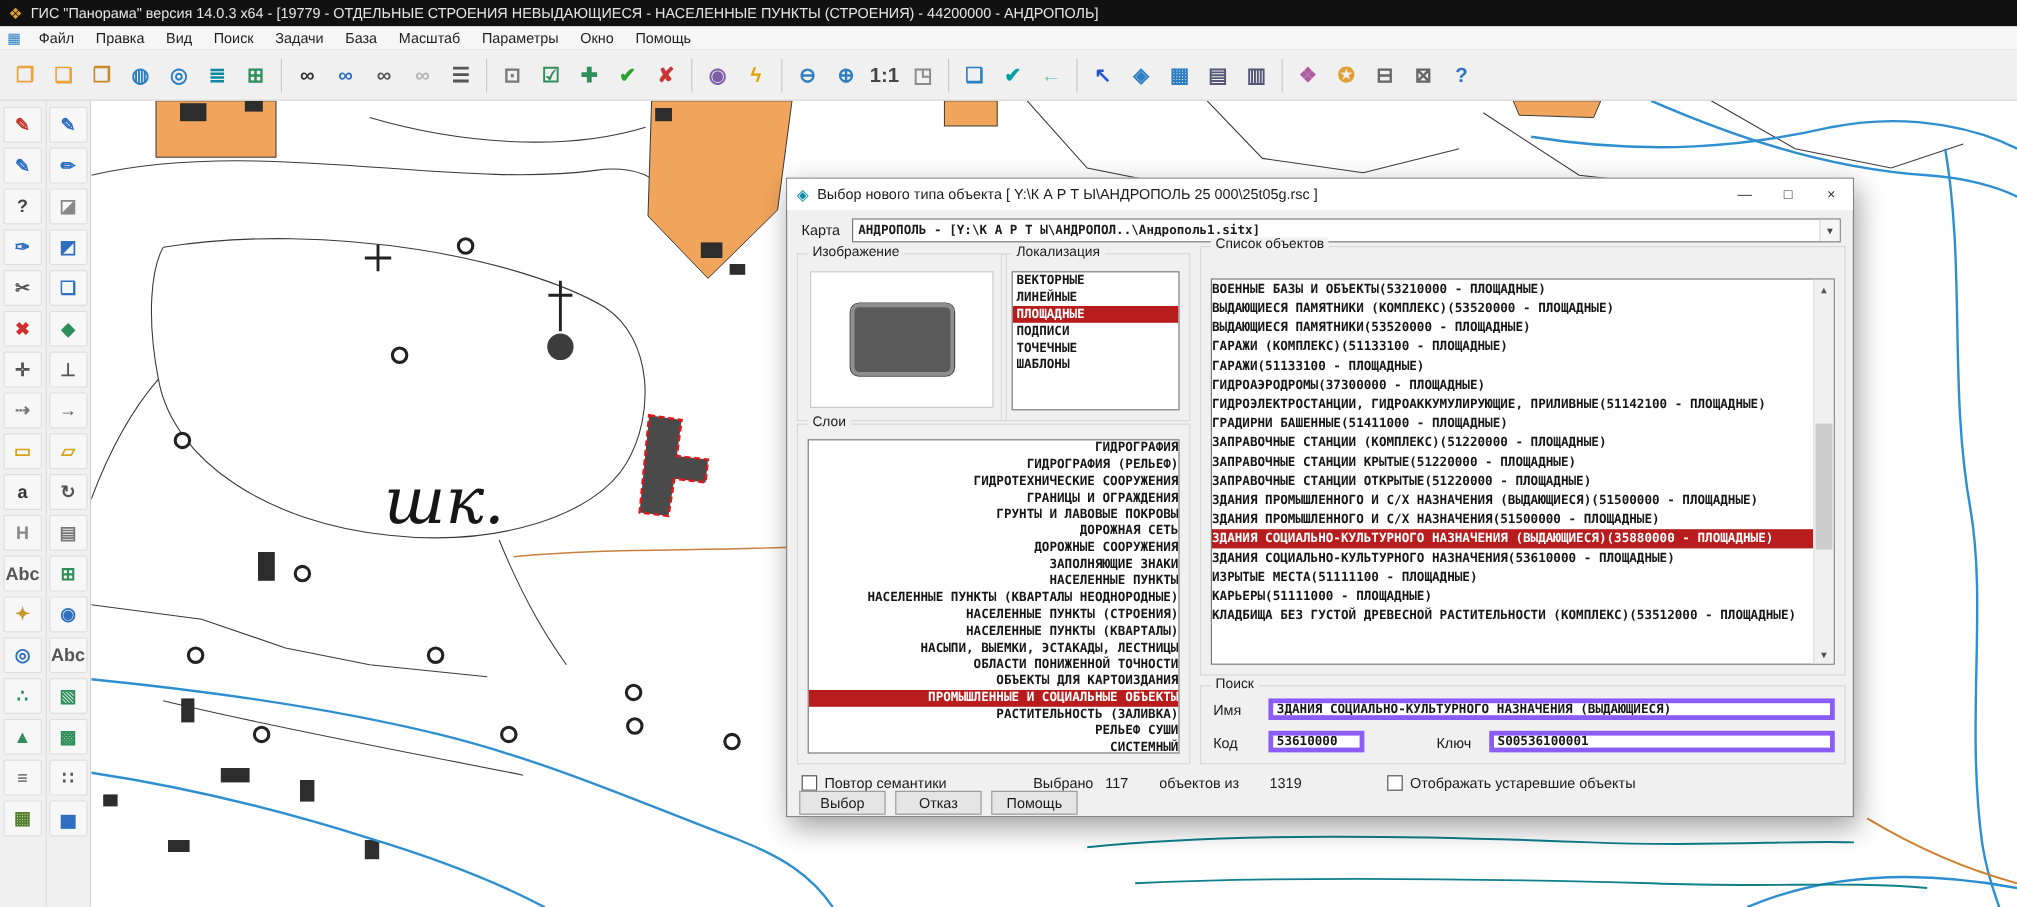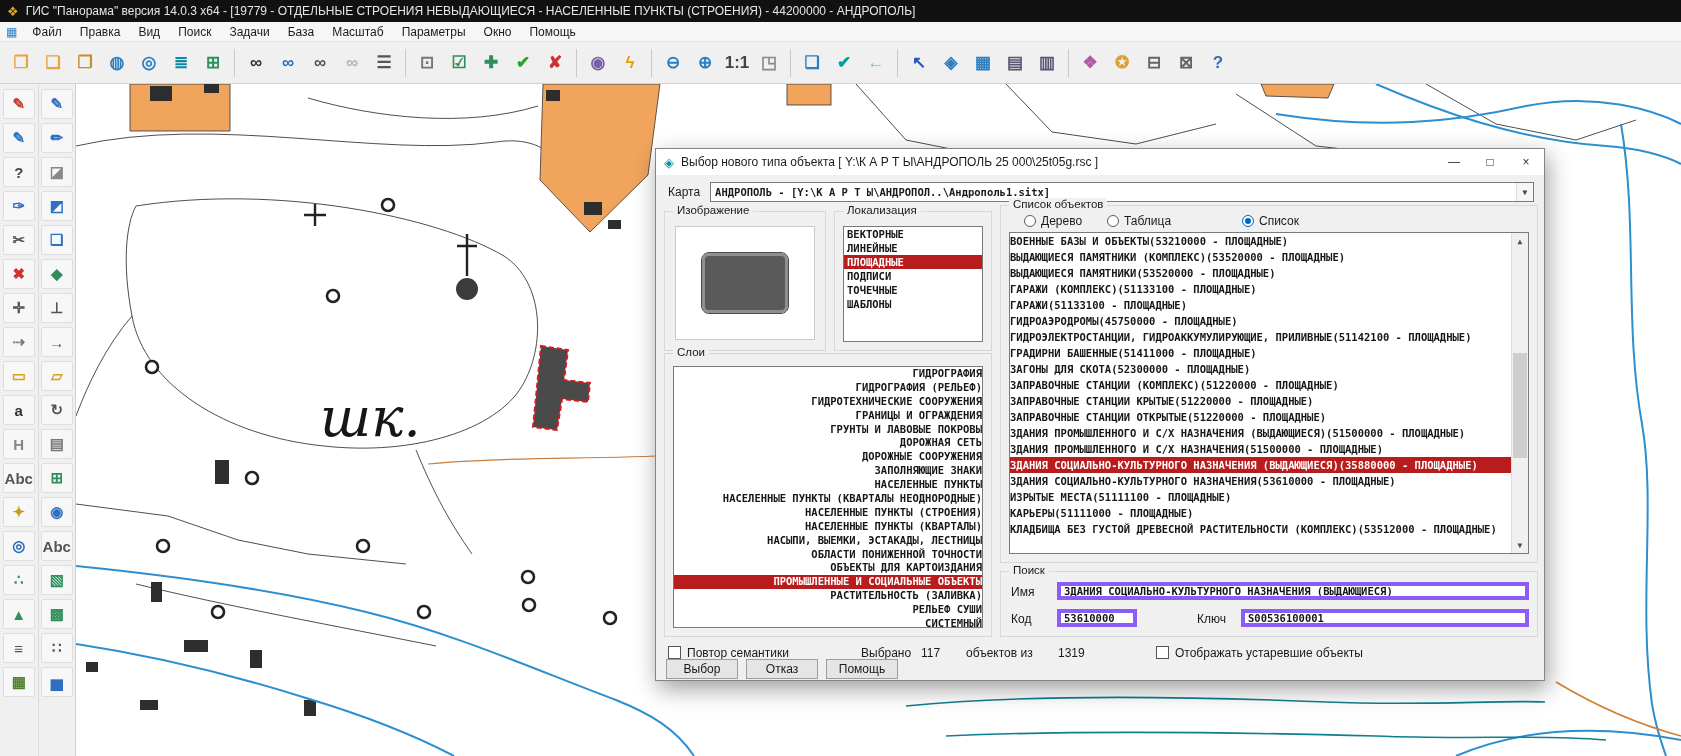--- a/index.html
+++ b/index.html
@@ -70,21 +70,21 @@
     flex:1; height:20px; background:#fff; border:1px solid #7a7a7a; position:relative;
     display:flex; align-items:center; padding-left:4px;
     font-family:"DejaVu Sans Mono", monospace; font-weight:bold; font-size:10.5px; white-space:nowrap; overflow:hidden;
   }
   .combo-arrow { position:absolute; right:0; top:0; bottom:0; width:17px; background:#f6f6f6;
     border-left:1px solid #d9d9d9; display:flex; align-items:center; justify-content:center;
     font-size:8px; color:#444; }
   
   .group { position:absolute; border:1px solid #d8d8d8; }
   .group-label { position:absolute; top:-8px; left:8px; background:#f0f0f0; padding:0 4px; font-size:11.5px; }
-  .g-image { left:8px;  top:62px;  width:162px; height:140px; }
+  .g-image { left:8px;  top:62px;  width:175px; height:140px; }
   .g-loc   { left:178px; top:62px; width:158px; height:140px; }
   .g-obj   { left:344px; top:56px; width:538px; height:358px; }
   .g-layers{ left:8px;  top:204px; width:328px; height:284px; }
   .g-search{ left:344px; top:422px; width:538px; height:66px; }
   .preview-box { position:absolute; left:10px; top:14px; right:10px; bottom:10px; background:#fff;
     border:1px solid #c9c9c9; display:flex; align-items:center; justify-content:center; }
   .preview-shape { width:86px; height:60px; background:#5a5a5a; border:3px solid #8f8f8f;
     outline:1px solid #4a4a4a; border-radius:7px; }
   .listbox {
     position:absolute; background:#fff; border:1px solid #7a7a7a; overflow:hidden;
@@ -341,45 +341,30 @@
           <div class="loc-item">ЛИНЕЙНЫЕ</div>
           <div class="loc-item selected">ПЛОЩАДНЫЕ</div>
           <div class="loc-item">ПОДПИСИ</div>
           <div class="loc-item">ТОЧЕЧНЫЕ</div>
           <div class="loc-item">ШАБЛОНЫ</div>
         </div>
     </div>
 
     <div class="group g-obj">
       <span class="group-label">Список объектов</span>
-      <div class="radio-row">
-        <span class="radio-opt" style="left:13px">
-          <span class="radio"></span>
-          <span>Дерево</span>
-        </span>
-        <span class="radio-opt" style="left:96px">
-          <span class="radio"></span>
-          <span>Таблица</span>
-        </span>
-        <span class="radio-opt" style="left:231px">
-          <span class="radio checked"></span>
-          <span>Список</span>
-        </span>
-      </div>
       <div class="listbox obj-listbox">
         <div>
             <div class="obj-item">ВОЕННЫЕ БАЗЫ И ОБЪЕКТЫ(53210000 - ПЛОЩАДНЫЕ)</div>
             <div class="obj-item">ВЫДАЮЩИЕСЯ ПАМЯТНИКИ (КОМПЛЕКС)(53520000 - ПЛОЩАДНЫЕ)</div>
             <div class="obj-item">ВЫДАЮЩИЕСЯ ПАМЯТНИКИ(53520000 - ПЛОЩАДНЫЕ)</div>
             <div class="obj-item">ГАРАЖИ (КОМПЛЕКС)(51133100 - ПЛОЩАДНЫЕ)</div>
             <div class="obj-item">ГАРАЖИ(51133100 - ПЛОЩАДНЫЕ)</div>
-            <div class="obj-item">ГИДРОАЭРОДРОМЫ(45750000 - ПЛОЩАДНЫЕ)</div>
+            <div class="obj-item">ГИДРОАЭРОДРОМЫ(37300000 - ПЛОЩАДНЫЕ)</div>
             <div class="obj-item">ГИДРОЭЛЕКТРОСТАНЦИИ, ГИДРОАККУМУЛИРУЮЩИЕ, ПРИЛИВНЫЕ(51142100 - ПЛОЩАДНЫЕ)</div>
             <div class="obj-item">ГРАДИРНИ БАШЕННЫЕ(51411000 - ПЛОЩАДНЫЕ)</div>
-            <div class="obj-item">ЗАГОНЫ ДЛЯ СКОТА(52300000 - ПЛОЩАДНЫЕ)</div>
             <div class="obj-item">ЗАПРАВОЧНЫЕ СТАНЦИИ (КОМПЛЕКС)(51220000 - ПЛОЩАДНЫЕ)</div>
             <div class="obj-item">ЗАПРАВОЧНЫЕ СТАНЦИИ КРЫТЫЕ(51220000 - ПЛОЩАДНЫЕ)</div>
             <div class="obj-item">ЗАПРАВОЧНЫЕ СТАНЦИИ ОТКРЫТЫЕ(51220000 - ПЛОЩАДНЫЕ)</div>
             <div class="obj-item">ЗДАНИЯ ПРОМЫШЛЕННОГО И С/Х НАЗНАЧЕНИЯ (ВЫДАЮЩИЕСЯ)(51500000 - ПЛОЩАДНЫЕ)</div>
             <div class="obj-item">ЗДАНИЯ ПРОМЫШЛЕННОГО И С/Х НАЗНАЧЕНИЯ(51500000 - ПЛОЩАДНЫЕ)</div>
             <div class="obj-item selected">ЗДАНИЯ СОЦИАЛЬНО-КУЛЬТУРНОГО НАЗНАЧЕНИЯ (ВЫДАЮЩИЕСЯ)(35880000 - ПЛОЩАДНЫЕ)</div>
             <div class="obj-item">ЗДАНИЯ СОЦИАЛЬНО-КУЛЬТУРНОГО НАЗНАЧЕНИЯ(53610000 - ПЛОЩАДНЫЕ)</div>
             <div class="obj-item">ИЗРЫТЫЕ МЕСТА(51111100 - ПЛОЩАДНЫЕ)</div>
             <div class="obj-item">КАРЬЕРЫ(51111000 - ПЛОЩАДНЫЕ)</div>
             <div class="obj-item">КЛАДБИЩА БЕЗ ГУСТОЙ ДРЕВЕСНОЙ РАСТИТЕЛЬНОСТИ (КОМПЛЕКС)(53512000 - ПЛОЩАДНЫЕ)</div>

